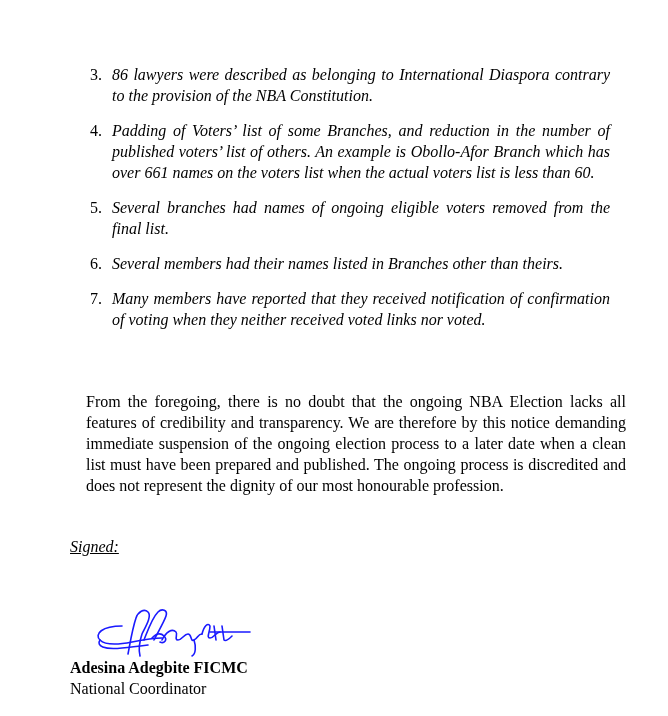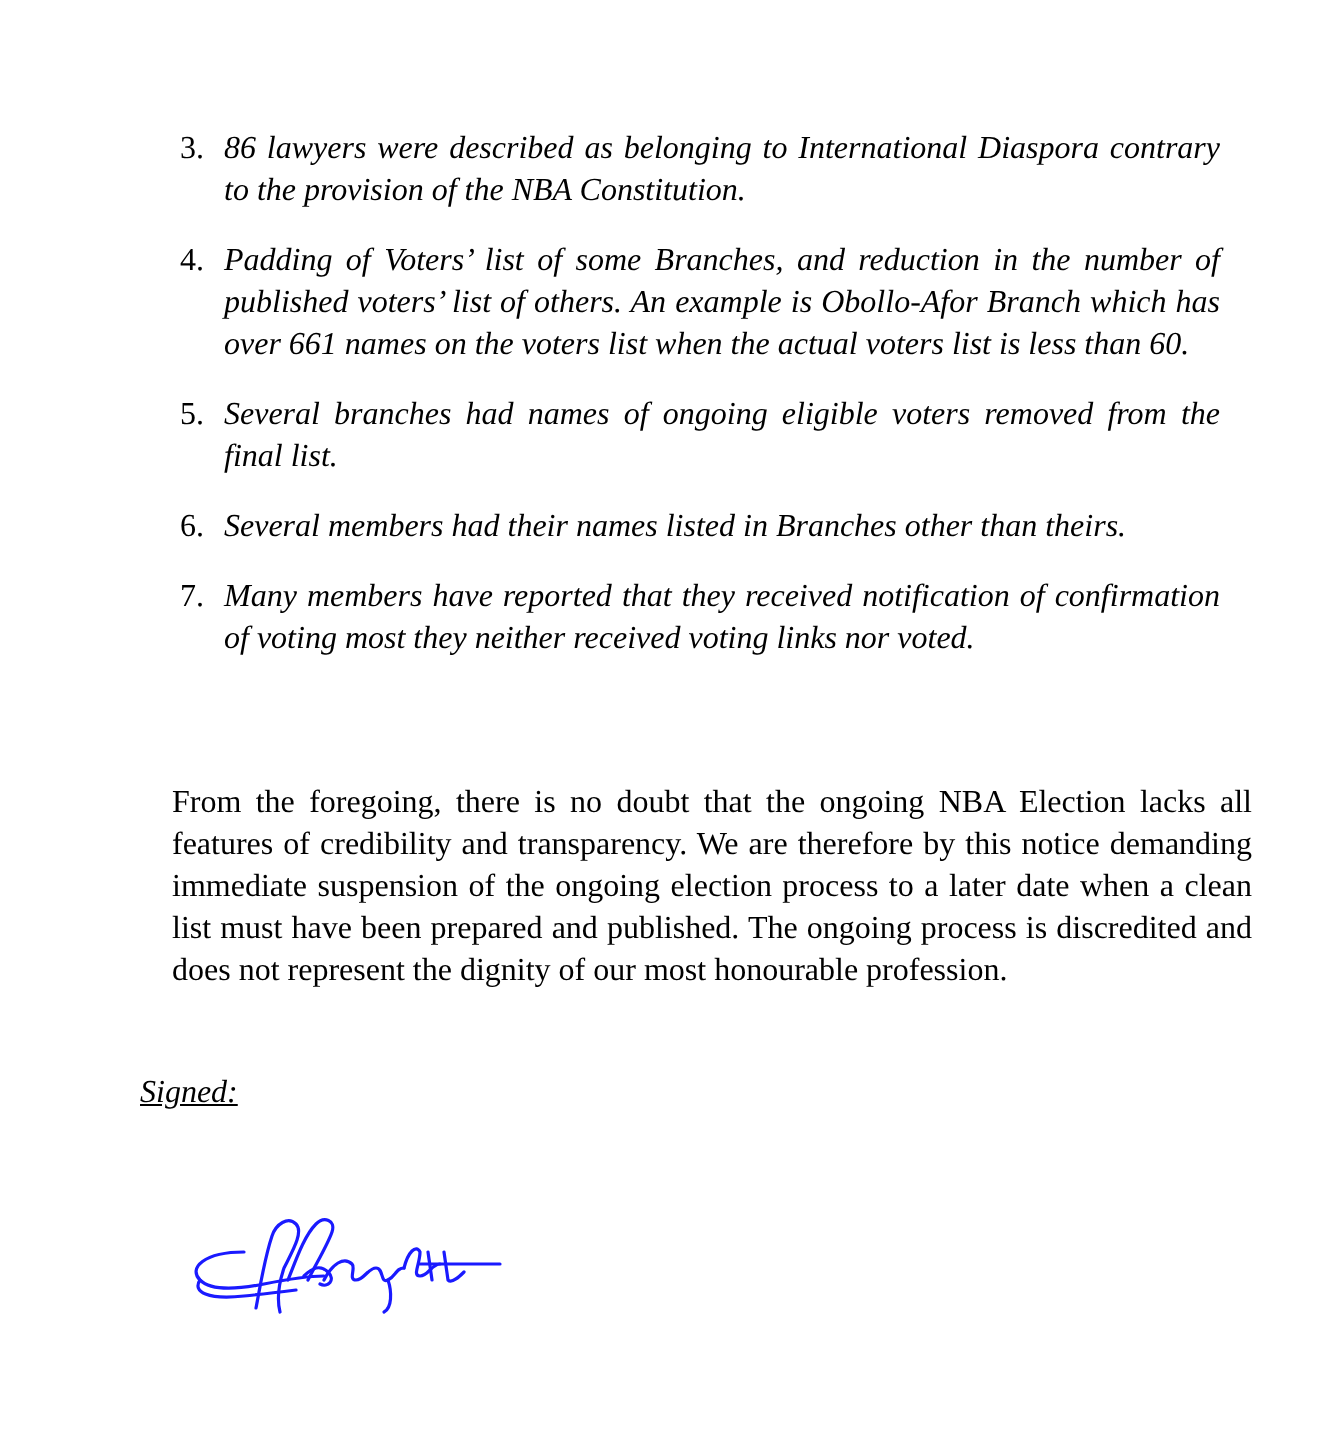--- a/index.html
+++ b/index.html
@@ -108,21 +108,21 @@
     <li class="list-item">
       <span class="num">5.</span>
       <span class="txt">Several branches had names of ongoing eligible voters removed from the final list.</span>
     </li>
     <li class="list-item">
       <span class="num">6.</span>
       <span class="txt">Several members had their names listed in Branches other than theirs.</span>
     </li>
     <li class="list-item">
       <span class="num">7.</span>
-      <span class="txt">Many members have reported that they received notification of confirmation of voting most they neither received voting links nor voted.</span>
+      <span class="txt">Many members have reported that they received notification of confirmation of voting when they neither received voted links nor voted.</span>
     </li>
   </ol>
 
   <p class="paragraph">From the foregoing, there is no doubt that the ongoing NBA Election lacks all features of credibility and transparency. We are therefore by this notice demanding immediate suspension of the ongoing election process to a later date when a clean list must have been prepared and published. The ongoing process is discredited and does not represent the dignity of our most honourable profession.</p>
 
   <div class="signed">Signed:</div>
 
   <svg class="signature" viewBox="0 0 160 60" xmlns="http://www.w3.org/2000/svg">
     <g fill="none" stroke="#1a1aff" stroke-width="1.6" stroke-linecap="round" stroke-linejoin="round">
       <path d="M30 22 C 10 22, 2 30, 8 36 C 14 42, 30 40, 40 38 C 50 36, 60 34, 70 34"></path>
@@ -132,14 +132,16 @@
       <path d="M60 34 C 64 30, 68 28, 72 32 C 76 36, 72 40, 68 38"></path>
       <path d="M70 36 C 74 28, 80 24, 84 28 C 86 30, 82 36, 86 36 C 90 36, 92 30, 96 30 C 100 30, 98 38, 102 36 C 106 34, 106 30, 110 30"></path>
       <path d="M102 36 C 104 42, 104 50, 100 52"></path>
       <path d="M110 30 C 112 22, 116 18, 118 22 C 118 28, 114 34, 118 34 C 122 34, 124 28, 128 28"></path>
       <path d="M122 22 L 124 36"></path>
       <path d="M130 22 L 132 36 C 134 38, 138 34, 140 32"></path>
       <path d="M118 28 L 158 28"></path>
     </g>
   </svg>
 
+  <div class="signer-name">Adesina Adegbite FICMC</div>
+  <div class="signer-title">National Coordinator</div>
 
 </div>
 
 </body></html>

